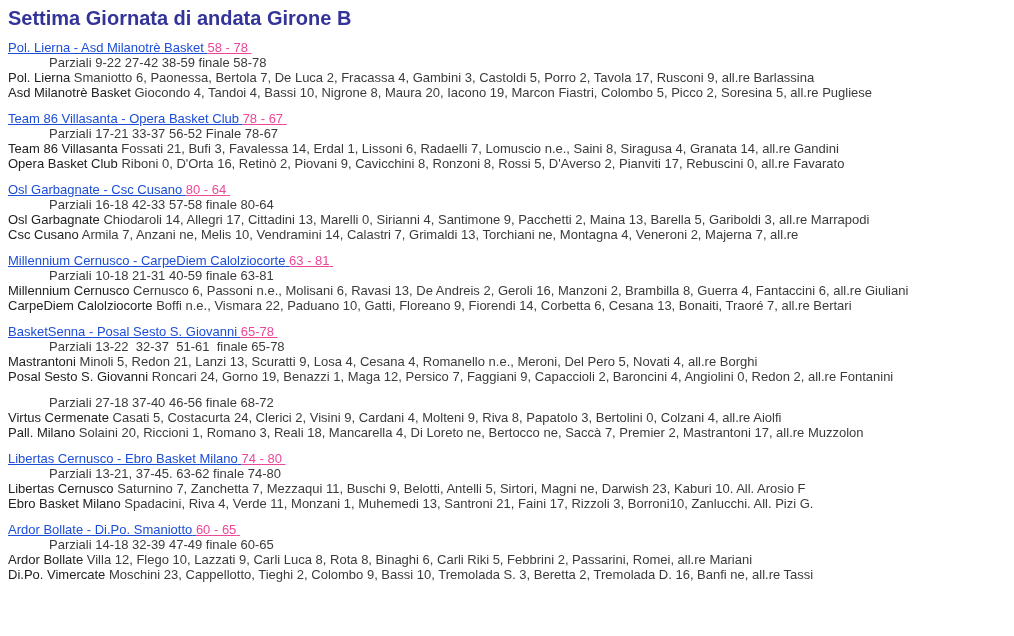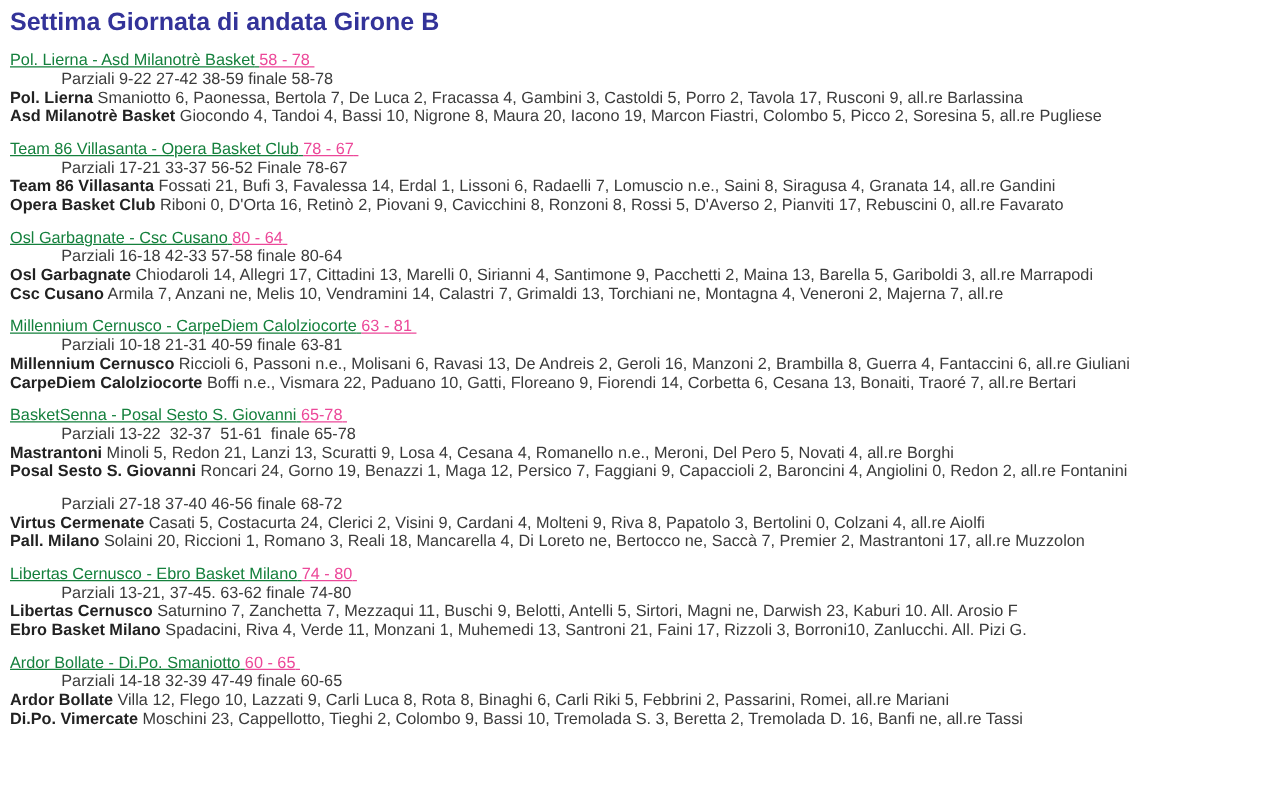--- a/index.html
+++ b/index.html
@@ -20,39 +20,39 @@
     color: #333399;
     margin: 2px 0 14px 0;
   }
   .match {
     margin: 0 0 11px 0;
   }
   .match-title {
     cursor: pointer;
   }
   .match-title .teams {
-    color: #15803d;
+    color: #1d4ed8;
     text-decoration: underline;
   }
   .match-title .teams::after {
     content: "\00a0";
   }
   .match-title .score {
     color: #ec4899;
     text-decoration: underline;
   }
   .match-title .score::after {
     content: "\00a0";
   }
   .parziali {
     white-space: pre-wrap;
     margin-left: 41px;
   }
   .team-line .team-name {
-    font-weight: bold;
+    font-weight: normal;
     color: #222222;
   }
 </style>
 </head>
 <body>
 
 <div class="page-title">Settima Giornata di andata Girone B</div>
 
 <div>
   <div class="match">
@@ -72,21 +72,21 @@
   <div class="match">
     <div class="match-title"><span class="teams">Osl Garbagnate - Csc Cusano</span><span class="score">80 - 64</span></div>
     <div class="parziali">Parziali 16-18 42-33 57-58 finale 80-64</div>
     <div class="team-line"><span class="team-name">Osl Garbagnate</span> <span class="players">Chiodaroli 14, Allegri 17, Cittadini 13, Marelli 0, Sirianni 4, Santimone 9, Pacchetti 2, Maina 13, Barella 5, Gariboldi 3, all.re Marrapodi</span></div>
     <div class="team-line"><span class="team-name">Csc Cusano</span> <span class="players">Armila 7, Anzani ne, Melis 10, Vendramini 14, Calastri 7, Grimaldi 13, Torchiani ne, Montagna 4, Veneroni 2, Majerna 7, all.re</span></div>
   </div>
 
   <div class="match">
     <div class="match-title"><span class="teams">Millennium Cernusco - CarpeDiem Calolziocorte</span><span class="score">63 - 81</span></div>
     <div class="parziali">Parziali 10-18 21-31 40-59 finale 63-81</div>
-    <div class="team-line"><span class="team-name">Millennium Cernusco</span> <span class="players">Riccioli 6, Passoni n.e., Molisani 6, Ravasi 13, De Andreis 2, Geroli 16, Manzoni 2, Brambilla 8, Guerra 4, Fantaccini 6, all.re Giuliani</span></div>
+    <div class="team-line"><span class="team-name">Millennium Cernusco</span> <span class="players">Cernusco 6, Passoni n.e., Molisani 6, Ravasi 13, De Andreis 2, Geroli 16, Manzoni 2, Brambilla 8, Guerra 4, Fantaccini 6, all.re Giuliani</span></div>
     <div class="team-line"><span class="team-name">CarpeDiem Calolziocorte</span> <span class="players">Boffi n.e., Vismara 22, Paduano 10, Gatti, Floreano 9, Fiorendi 14, Corbetta 6, Cesana 13, Bonaiti, Traoré 7, all.re Bertari</span></div>
   </div>
 
   <div class="match">
     <div class="match-title"><span class="teams">BasketSenna - Posal Sesto S. Giovanni</span><span class="score">65-78</span></div>
     <div class="parziali">Parziali 13-22  32-37  51-61  finale 65-78</div>
     <div class="team-line"><span class="team-name">Mastrantoni</span> <span class="players">Minoli 5, Redon 21, Lanzi 13, Scuratti 9, Losa 4, Cesana 4, Romanello n.e., Meroni, Del Pero 5, Novati 4, all.re Borghi</span></div>
     <div class="team-line"><span class="team-name">Posal Sesto S. Giovanni</span> <span class="players">Roncari 24, Gorno 19, Benazzi 1, Maga 12, Persico 7, Faggiani 9, Capaccioli 2, Baroncini 4, Angiolini 0, Redon 2, all.re Fontanini</span></div>
   </div>
 

